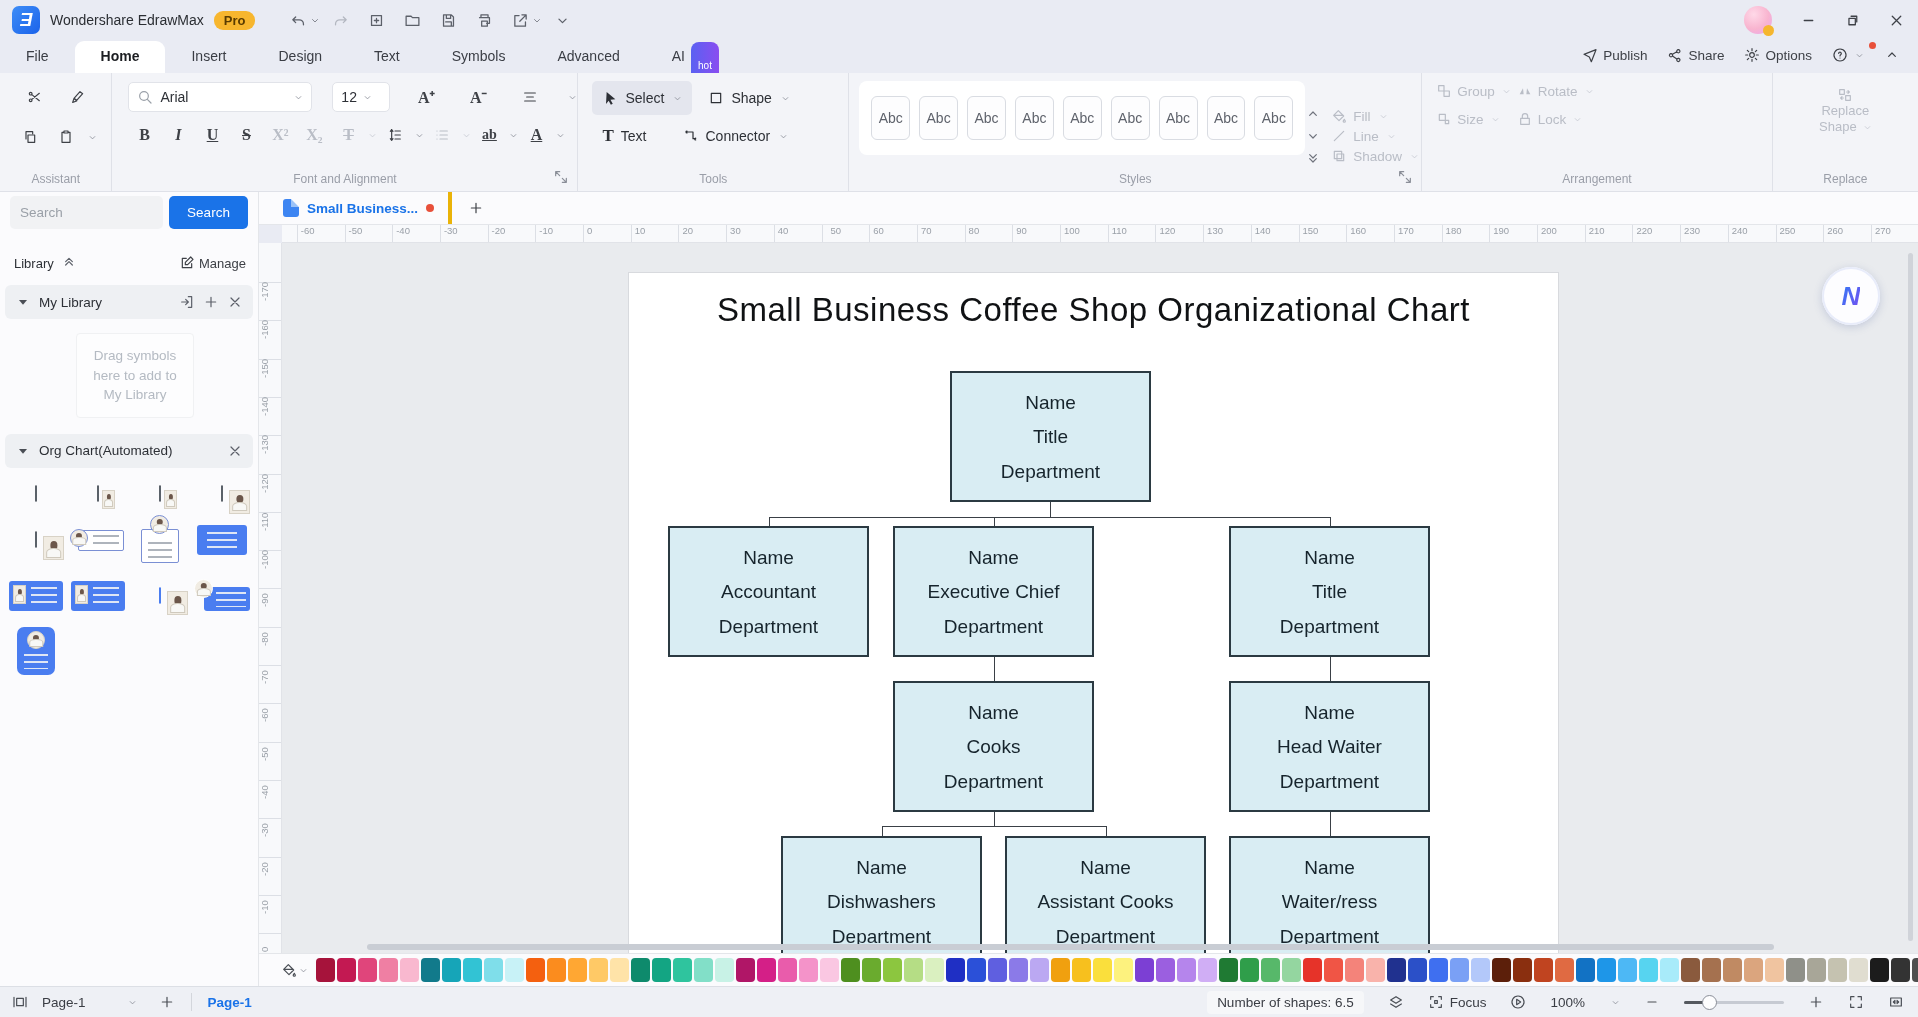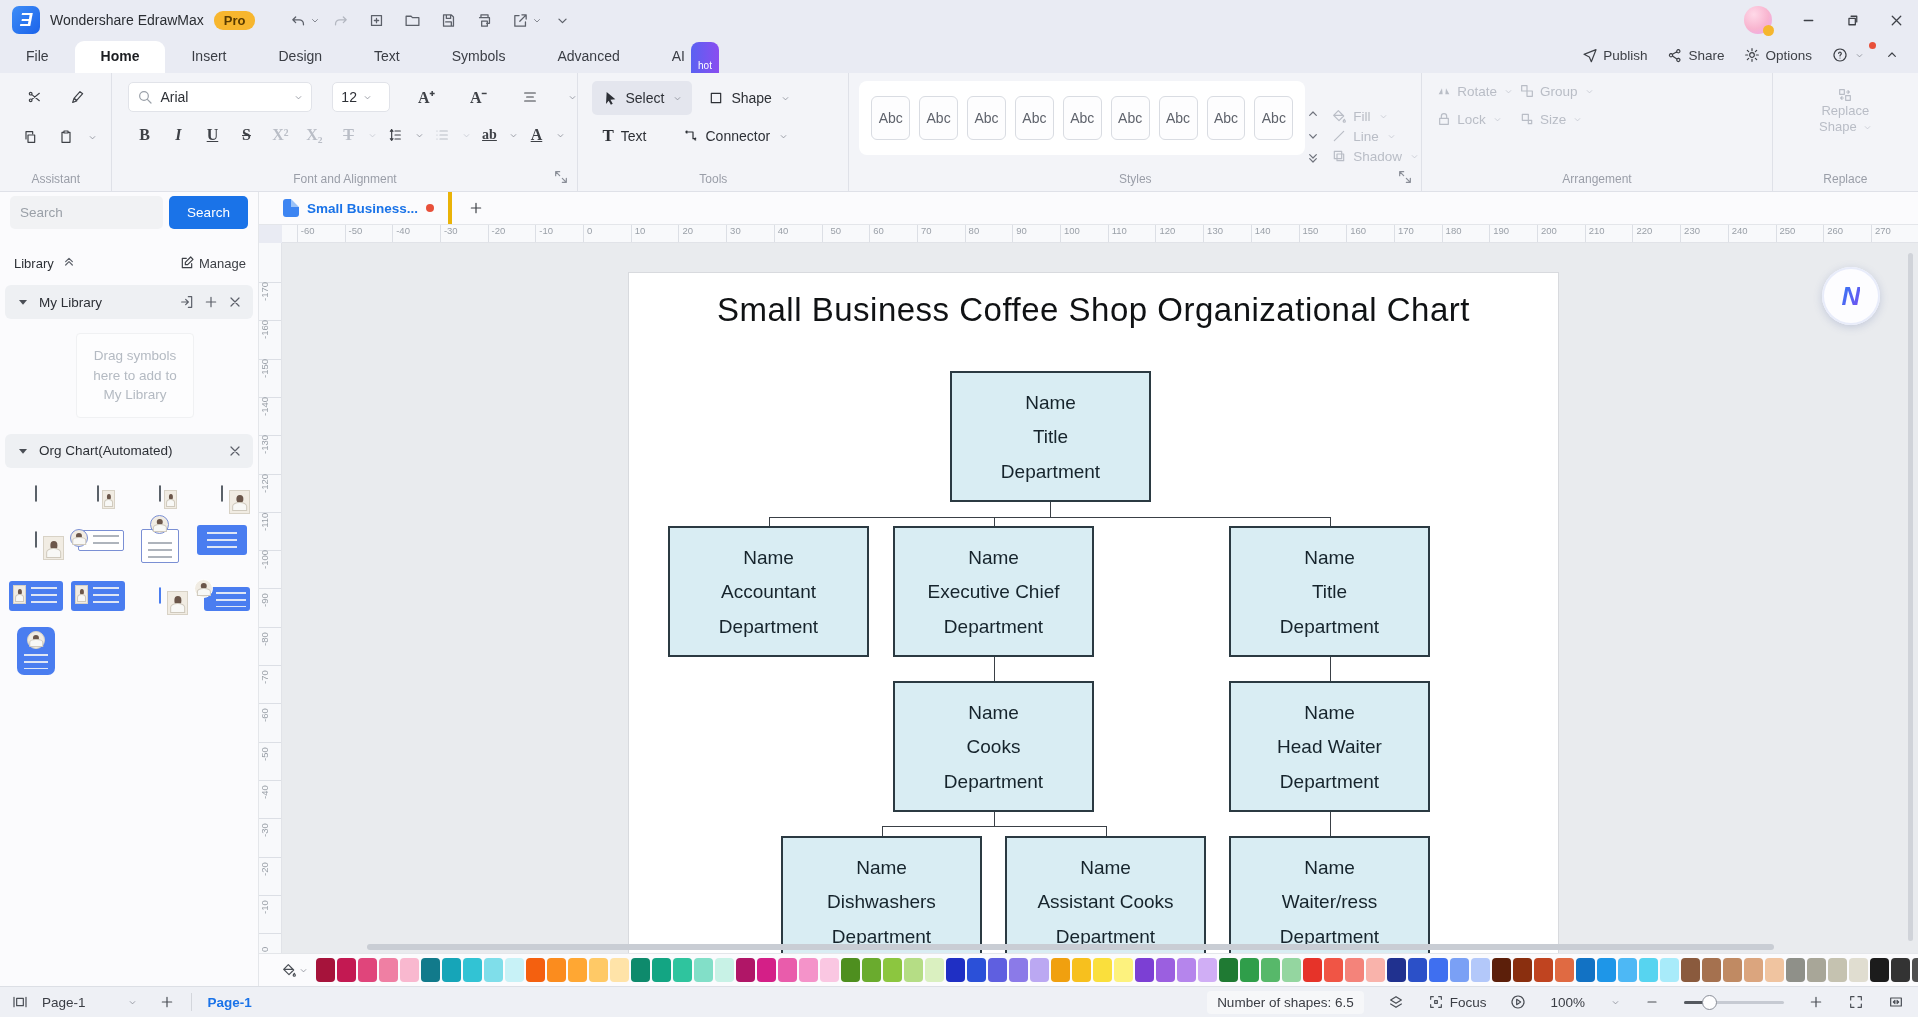--- a/index.html
+++ b/index.html
@@ -520,66 +520,66 @@
           <path d="M14 14l6 6M20 14v6h-6M10 10L4 4M4 10V4h6"></path>
         </svg>
       </span>
     <div class="rlabel">Styles</div>
   </div>
 
   <div class="rgroup" id="g-arr">
     <div class="arrcol">
       <div class="arritem">
         <span>
+            <svg class="ic" width="16" height="16" viewBox="0 0 24 24" fill="none" stroke="currentColor" stroke-width="1.8" stroke-linecap="round" stroke-linejoin="round">
+              <path d="M4 4h8v8H4zM12 12h8v8h-8z"></path>
+            </svg>
+          </span>
+        <span>Group</span>
+        <span class="caret dis">
+            <svg class="ic" width="11" height="11" viewBox="0 0 24 24" fill="none" stroke="currentColor" stroke-width="1.8" stroke-linecap="round" stroke-linejoin="round">
+              <path d="M7 10l5 5 5-5"></path>
+            </svg>
+          </span>
+      </div>
+      <div class="arritem">
+        <span>
+            <svg class="ic" width="16" height="16" viewBox="0 0 24 24" fill="none" stroke="currentColor" stroke-width="1.8" stroke-linecap="round" stroke-linejoin="round">
+              <path d="M5 5h9v9H5zM14 14h5v5h-5z"></path>
+            </svg>
+          </span>
+        <span>Size</span>
+        <span class="caret dis">
+            <svg class="ic" width="11" height="11" viewBox="0 0 24 24" fill="none" stroke="currentColor" stroke-width="1.8" stroke-linecap="round" stroke-linejoin="round">
+              <path d="M7 10l5 5 5-5"></path>
+            </svg>
+          </span>
+      </div>
+    </div>
+    <div class="arrcol">
+      <div class="arritem">
+        <span>
             <svg class="ic" width="16" height="16" viewBox="0 0 24 24" fill="currentColor" stroke="none" stroke-width="1.8" stroke-linecap="round" stroke-linejoin="round">
               <path d="M10 17H4l5-9zM14 17h6l-5-9z"></path>
             </svg>
           </span>
         <span>Rotate</span>
         <span class="caret dis">
             <svg class="ic" width="11" height="11" viewBox="0 0 24 24" fill="none" stroke="currentColor" stroke-width="1.8" stroke-linecap="round" stroke-linejoin="round">
               <path d="M7 10l5 5 5-5"></path>
             </svg>
           </span>
       </div>
       <div class="arritem">
         <span>
             <svg class="ic" width="16" height="16" viewBox="0 0 24 24" fill="none" stroke="currentColor" stroke-width="1.8" stroke-linecap="round" stroke-linejoin="round">
               <path d="M8 11V8a4 4 0 0 1 8 0v3M5.5 11h13v9h-13z"></path>
             </svg>
           </span>
         <span>Lock</span>
-        <span class="caret dis">
-            <svg class="ic" width="11" height="11" viewBox="0 0 24 24" fill="none" stroke="currentColor" stroke-width="1.8" stroke-linecap="round" stroke-linejoin="round">
-              <path d="M7 10l5 5 5-5"></path>
-            </svg>
-          </span>
-      </div>
-    </div>
-    <div class="arrcol">
-      <div class="arritem">
-        <span>
-            <svg class="ic" width="16" height="16" viewBox="0 0 24 24" fill="none" stroke="currentColor" stroke-width="1.8" stroke-linecap="round" stroke-linejoin="round">
-              <path d="M4 4h8v8H4zM12 12h8v8h-8z"></path>
-            </svg>
-          </span>
-        <span>Group</span>
-        <span class="caret dis">
-            <svg class="ic" width="11" height="11" viewBox="0 0 24 24" fill="none" stroke="currentColor" stroke-width="1.8" stroke-linecap="round" stroke-linejoin="round">
-              <path d="M7 10l5 5 5-5"></path>
-            </svg>
-          </span>
-      </div>
-      <div class="arritem">
-        <span>
-            <svg class="ic" width="16" height="16" viewBox="0 0 24 24" fill="none" stroke="currentColor" stroke-width="1.8" stroke-linecap="round" stroke-linejoin="round">
-              <path d="M5 5h9v9H5zM14 14h5v5h-5z"></path>
-            </svg>
-          </span>
-        <span>Size</span>
         <span class="caret dis">
             <svg class="ic" width="11" height="11" viewBox="0 0 24 24" fill="none" stroke="currentColor" stroke-width="1.8" stroke-linecap="round" stroke-linejoin="round">
               <path d="M7 10l5 5 5-5"></path>
             </svg>
           </span>
       </div>
     </div>
     <div class="rlabel">Arrangement</div>
   </div>
 

